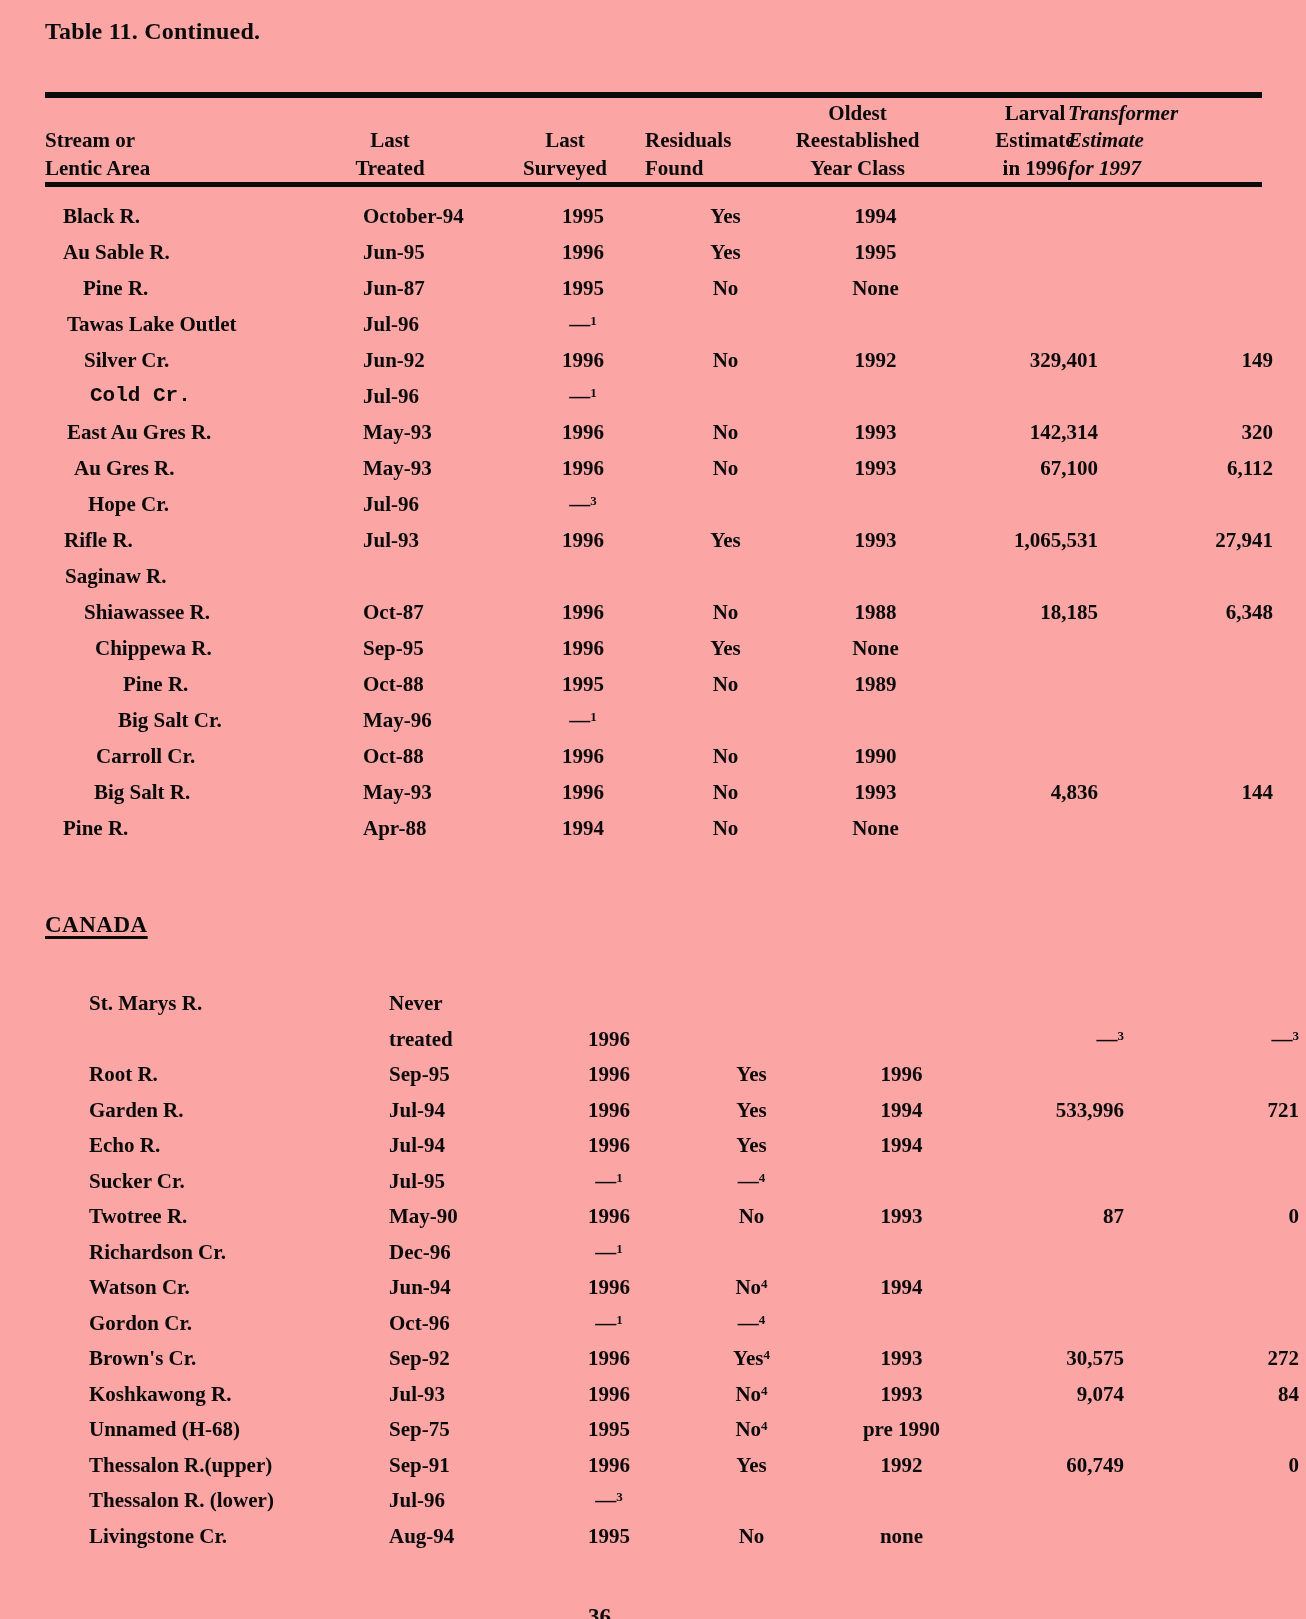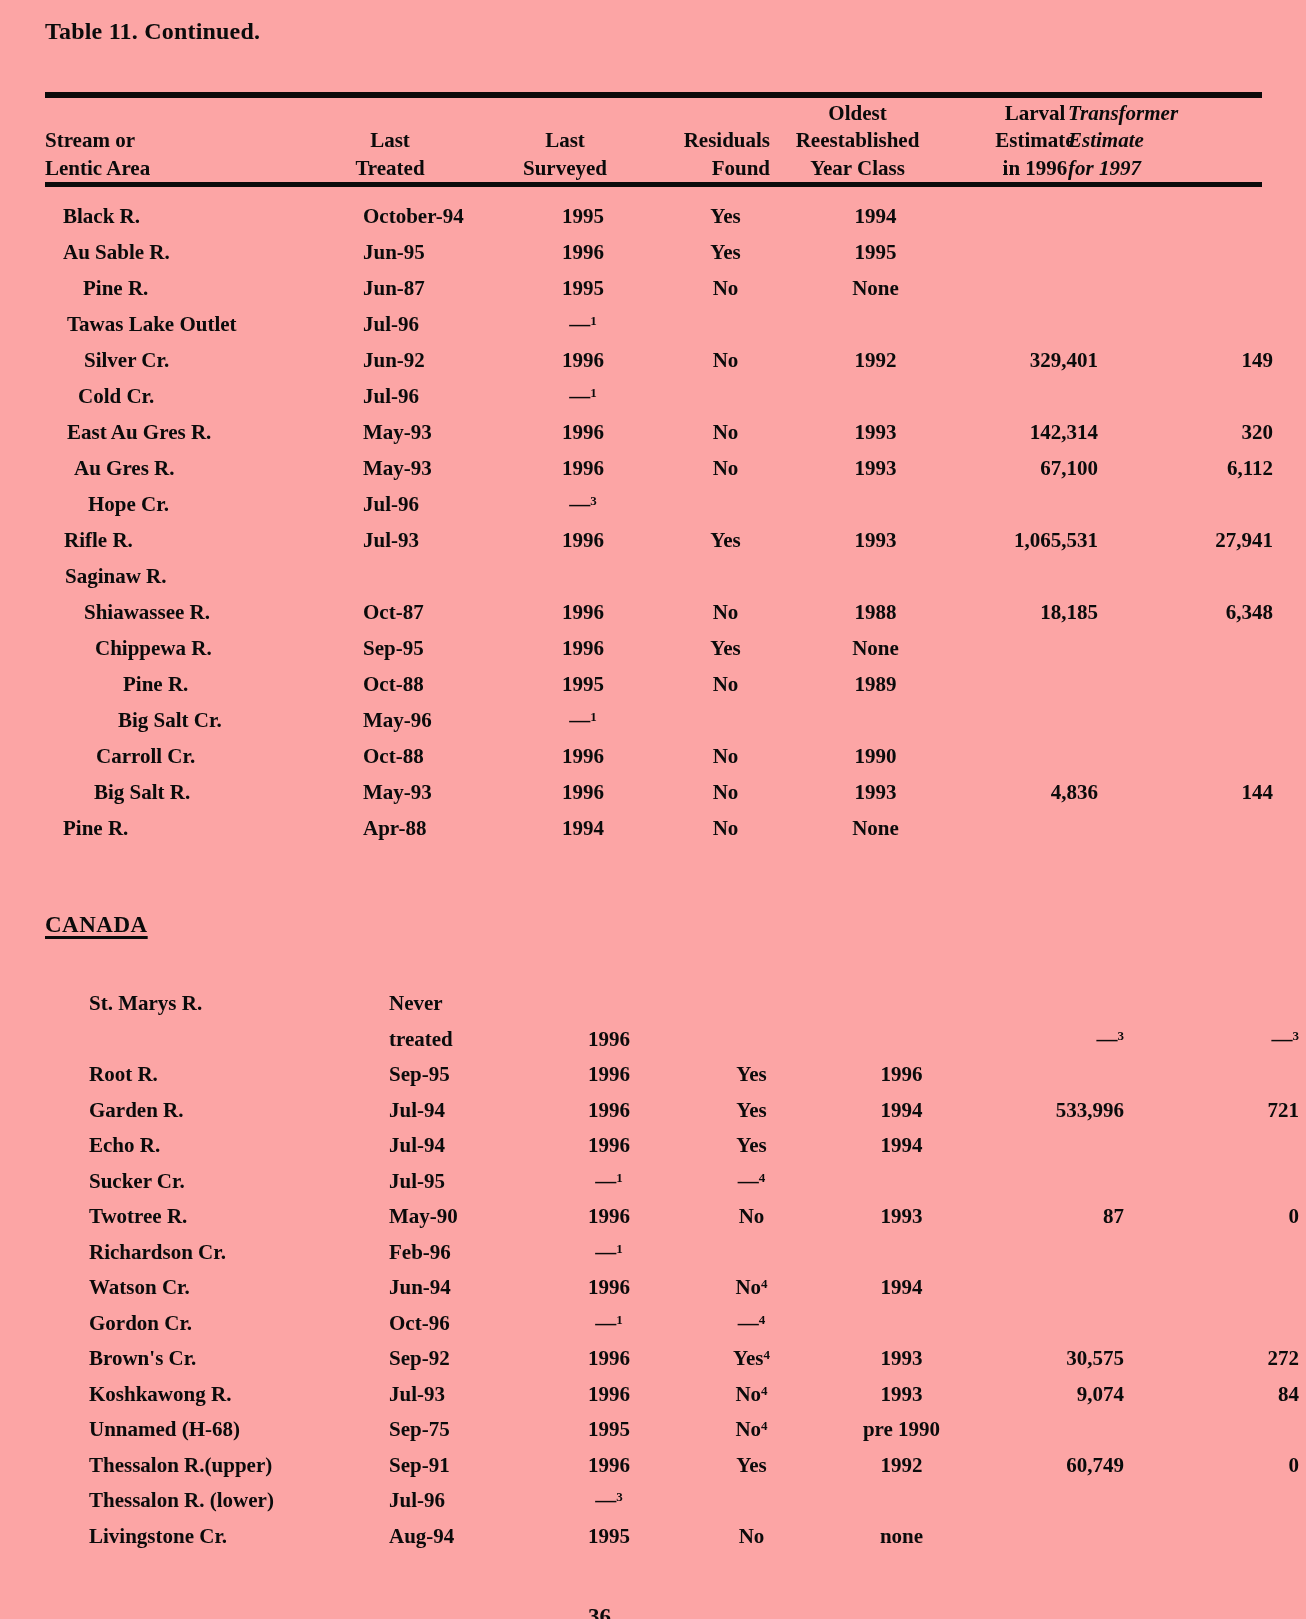--- a/index.html
+++ b/index.html
@@ -16,21 +16,21 @@
   .rule-top{top:92px;height:6px;}
   .rule-mid{top:182px;height:5px;}
   .thead-cell{
     position:absolute;top:100px;height:82px;
     display:flex;flex-direction:column;justify-content:flex-end;
     font-size:21px;line-height:27.5px;
   }
   .h-stream{left:45px;width:290px;text-align:left;}
   .h-treated{left:330px;width:120px;text-align:center;}
   .h-surveyed{left:480px;width:170px;text-align:center;}
-  .h-residuals{left:645px;width:125px;text-align:right;}
+  .h-residuals{left:645px;width:125px;text-align:left;}
   .h-year{left:775px;width:165px;text-align:center;}
   .h-larval{left:955px;width:160px;text-align:center;}
   .h-transformer{left:1068px;width:160px;text-align:left;font-style:italic;}
   .rows{position:absolute;left:0;width:1306px;}
   #us-rows{top:198px;padding-left:18px;}
   #canada-rows{top:985px;padding-left:44px;}
   .row{position:relative;height:36px;}
   #canada-rows .row{height:35.5px;}
   .cell{position:absolute;top:6px;font-size:21px;line-height:24px;white-space:nowrap;}
   .c-name{left:45px;width:295px;text-align:left;}
@@ -134,21 +134,21 @@
       <div class="row">
         <div class="cell c-name" style="left: 66px;">Silver Cr.</div>
         <div class="cell c-treated">Jun-92</div>
         <div class="cell c-surveyed">1996</div>
         <div class="cell c-residuals">No</div>
         <div class="cell c-year">1992</div>
         <div class="cell c-larval">329,401</div>
         <div class="cell c-transformer">149</div>
       </div>
       <div class="row">
-        <div class="cell c-name" style="left: 60px;">Cold Cr.</div>
+        <div class="cell c-name" style="left: 72px; font-family: Liberation Mono, monospace;">Cold Cr.</div>
         <div class="cell c-treated">Jul-96</div>
         <div class="cell c-surveyed">—<sup>1</sup></div>
         <div class="cell c-residuals"></div>
         <div class="cell c-year"></div>
         <div class="cell c-larval"></div>
         <div class="cell c-transformer"></div>
       </div>
       <div class="row">
         <div class="cell c-name" style="left: 49px;">East Au Gres R.</div>
         <div class="cell c-treated">May-93</div>
@@ -320,21 +320,21 @@
         <div class="cell c-name">Twotree R.</div>
         <div class="cell c-treated">May-90</div>
         <div class="cell c-surveyed">1996</div>
         <div class="cell c-residuals">No</div>
         <div class="cell c-year">1993</div>
         <div class="cell c-larval">87</div>
         <div class="cell c-transformer">0</div>
       </div>
       <div class="row">
         <div class="cell c-name">Richardson Cr.</div>
-        <div class="cell c-treated">Feb-96</div>
+        <div class="cell c-treated">Dec-96</div>
         <div class="cell c-surveyed">—<sup>1</sup></div>
         <div class="cell c-residuals"></div>
         <div class="cell c-year"></div>
         <div class="cell c-larval"></div>
         <div class="cell c-transformer"></div>
       </div>
       <div class="row">
         <div class="cell c-name">Watson Cr.</div>
         <div class="cell c-treated">Jun-94</div>
         <div class="cell c-surveyed">1996</div>

